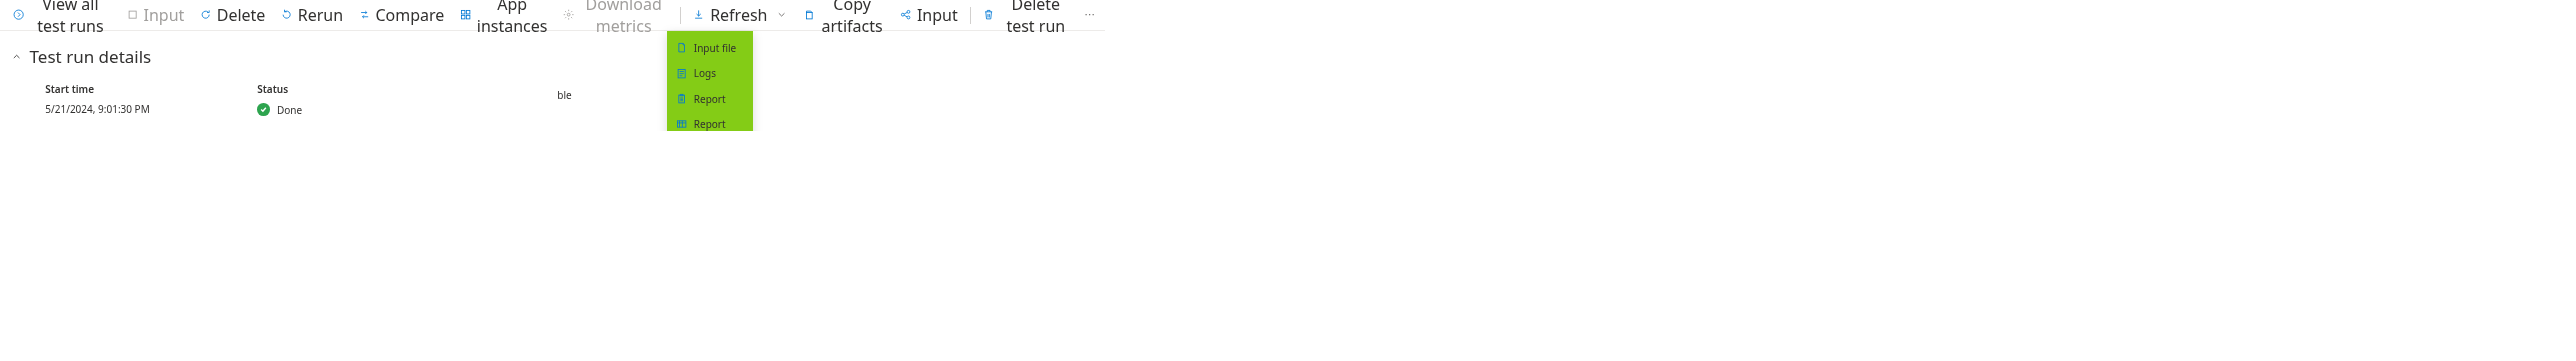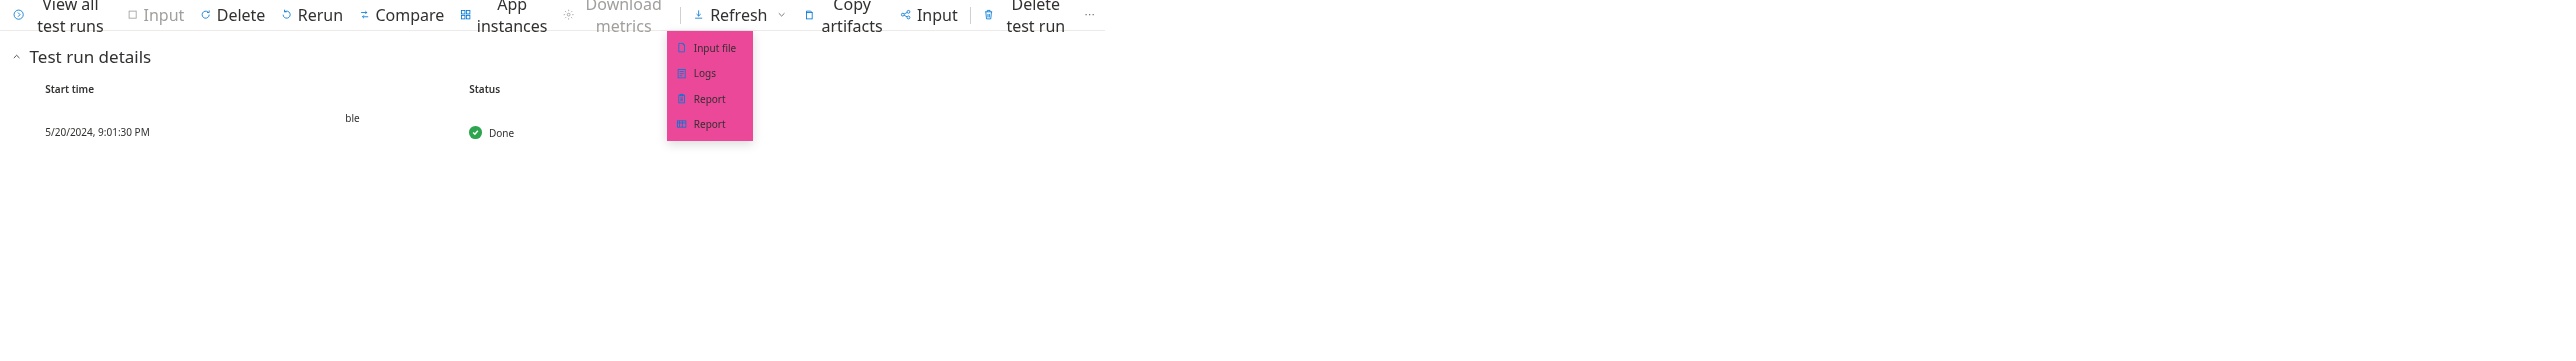--- a/index.html
+++ b/index.html
@@ -47,37 +47,37 @@
     margin-bottom: 14px;
     cursor: pointer;
   }
   .section-header .chev { color: #323130; }
   .details-grid {
     display: grid;
     grid-template-columns: 212px 212px 212px 212px 212px;
     gap: 0;
     padding-left: 34px;
   }
-  .col-label { font-weight: 600; font-size: 10px; margin-bottom: 29px; }
+  .col-label { font-weight: 600; font-size: 10px; margin-bottom: 6px; }
   .col-value { font-size: 10px; color: #323130; }
   .status-cell { display: inline-flex; align-items: center; gap: 7px; }
   .status-icon {
     width: 12.7px; height: 12.7px; border-radius: 50%;
     background: #2da44e; display: inline-flex; align-items: center; justify-content: center;
   }
   .status-icon svg { width: 7px; height: 7px; stroke: #fff; stroke-width: 2.5; fill: none; }
   .partial { color: #323130; } 
 
   
   .dropdown {
     position: absolute;
     top: 31px;
     left: 667px;
     width: 86px;
-    background: #ec4899;
+    background: #84cc16;
     box-shadow: 0 2.8px 10px rgba(0,0,0,0.15);
     padding: 4.2px 0;
     z-index: 10;
   }
   .dd-item {
     display: flex;
     align-items: center;
     gap: 7px;
     padding: 5.7px 8.5px;
     cursor: pointer;
@@ -272,32 +272,32 @@
       <svg viewBox="0 0 16 16">
           <path d="M4 10l4-4 4 4"></path>
         </svg>
     </span>
     <span>Test run details</span>
   </div>
 
   <div class="details-grid">
     <div>
       <div class="col-label">Start time</div>
-      <div class="col-value">5/20/2024, 9:01:30 PM</div>
-    </div>
-    <div>
-      <div class="col-label"></div>
-      <div class="col-value partial" style="padding-left:88px;">ble</div>
+      <div class="col-value">5/21/2024, 9:01:30 PM</div>
     </div>
     <div>
       <div class="col-label">Status</div>
       <div class="col-value status-cell">
         <span class="status-icon">
           <svg viewBox="0 0 12 12">
               <path d="M2 6l3 3 5-6"></path>
             </svg>
         </span>
         <span>Done</span>
       </div>
     </div>
+    <div>
+      <div class="col-label"></div>
+      <div class="col-value partial" style="padding-left:88px;">ble</div>
+    </div>
   </div>
 </div>
 
 
 </body></html>

